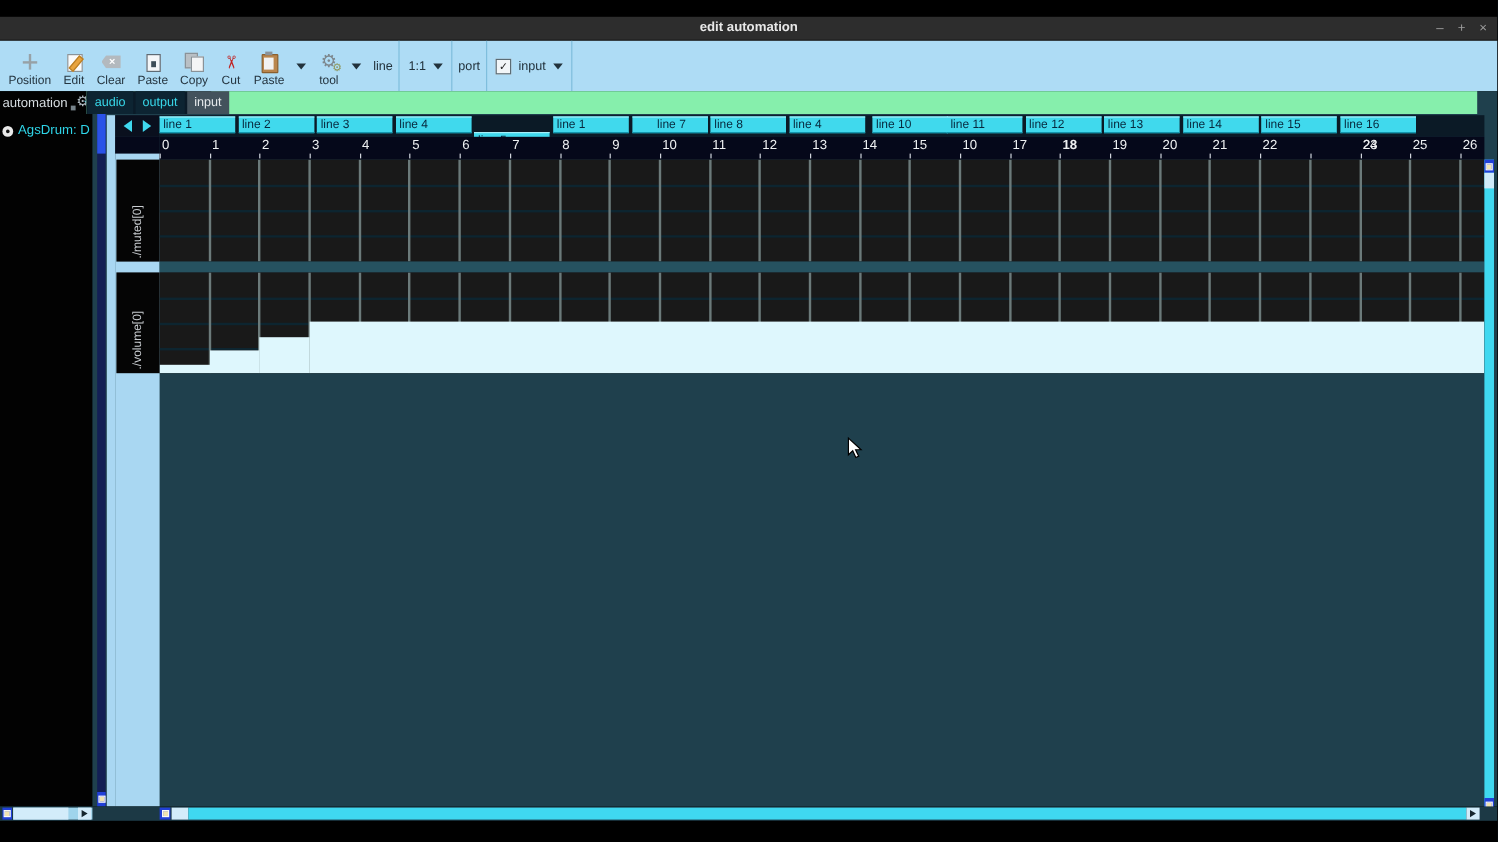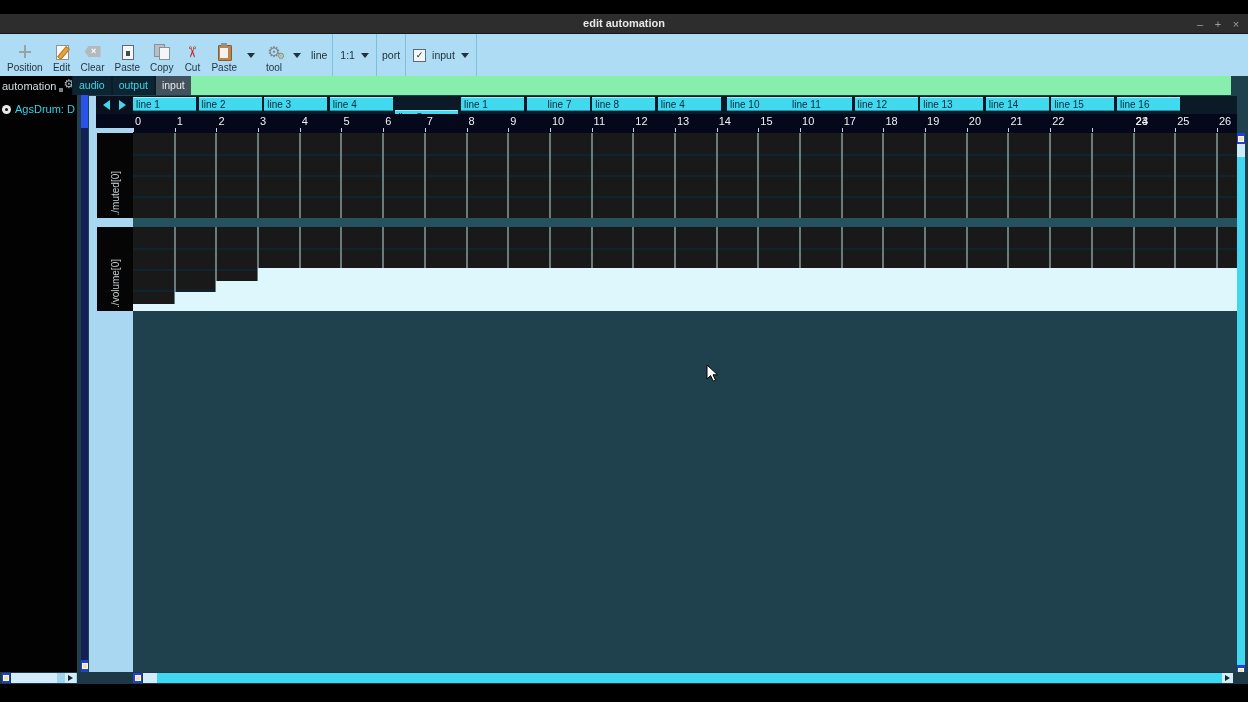--- a/index.html
+++ b/index.html
@@ -286,21 +286,21 @@
         <span class="rnum" style="left: 543.97px;">13</span>
         <span class="rtick" style="left: 541.97px;"></span>
         <span class="rnum" style="left: 585.66px;">14</span>
         <span class="rtick" style="left: 583.66px;"></span>
         <span class="rnum" style="left: 627.35px;">15</span>
         <span class="rtick" style="left: 625.35px;"></span>
         <span class="rnum" style="left: 669.04px;">10</span>
         <span class="rtick" style="left: 667.04px;"></span>
         <span class="rnum" style="left: 710.73px;">17</span>
         <span class="rtick" style="left: 708.73px;"></span>
-        <span class="rnum" style="left: 752.42px;">18</span>
+        <span class="rnum" style="left: 752.42px; font-weight: bold;">18</span>
         <span class="rtick" style="left: 750.42px;"></span>
         <span class="rnum" style="left: 794.11px;">19</span>
         <span class="rtick" style="left: 792.11px;"></span>
         <span class="rnum" style="left: 835.8px;">20</span>
         <span class="rtick" style="left: 833.8px;"></span>
         <span class="rnum" style="left: 877.49px;">21</span>
         <span class="rtick" style="left: 875.49px;"></span>
         <span class="rnum" style="left: 919.18px;">22</span>
         <span class="rtick" style="left: 917.18px;"></span>
         <span class="rnum" style="left: 960.87px; margin-left: 42px;">23</span>

